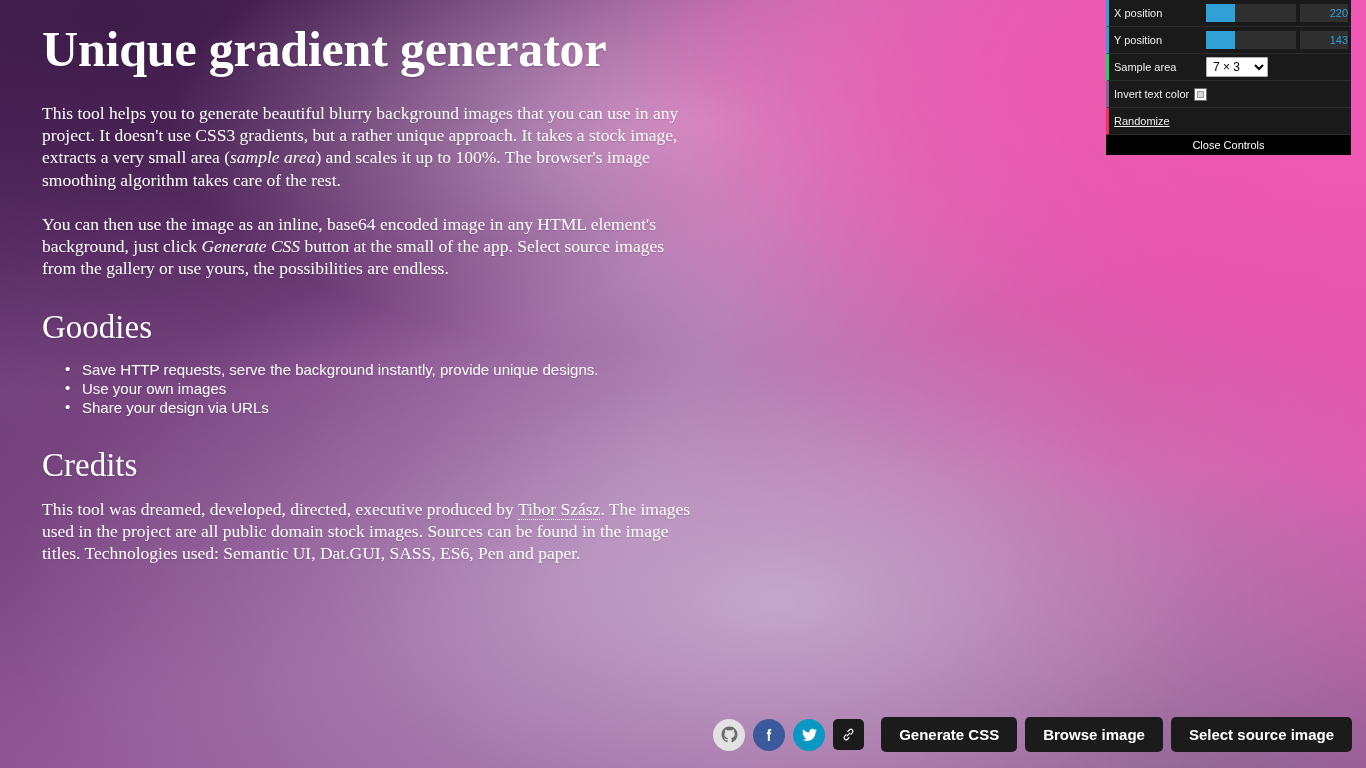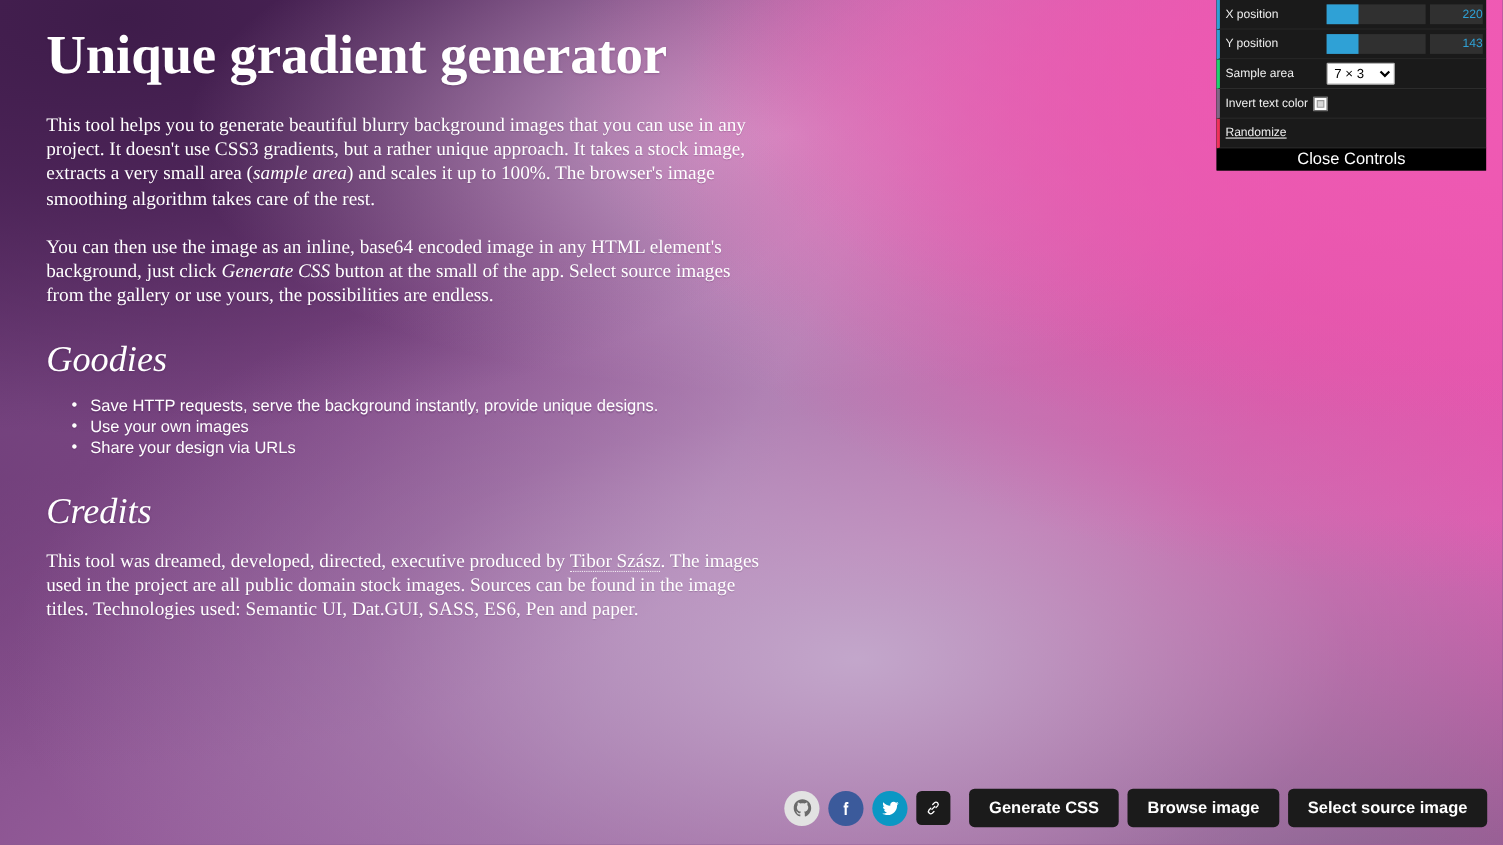--- a/index.html
+++ b/index.html
@@ -70,21 +70,20 @@
   }
   .intro-para em { font-style: italic; }
 
   .section-heading {
     font-family: "Liberation Serif", serif;
     font-size: 33px;
     font-weight: normal;
     line-height: 1.1;
     margin: 30px 0 14px 0;
     text-shadow: 0 1px 2px rgba(60,20,70,0.25);
-    font-style: italic;
   }
 
   #goodies-list {
     margin: 0 0 4px 0;
     padding: 0 0 0 40px;
     list-style: none;
     font-family: "Liberation Sans", sans-serif;
     font-size: 15px;
     line-height: 19.2px;
     width: 660px;
@@ -205,21 +204,21 @@
   }
 
   .gui-row.gui-action .gui-label { width: auto; flex: none; }
 
   #gui-close {
     height: 20px;
     line-height: 20px;
     background: #000000;
     color: #ffffff;
     text-align: center;
-    font-size: 15px;
+    font-size: 11px;
     font-family: "Liberation Sans", sans-serif;
     cursor: pointer;
   }
 
   
   #action-bar {
     position: absolute;
     right: 14px;
     bottom: 16px;
     display: flex;

